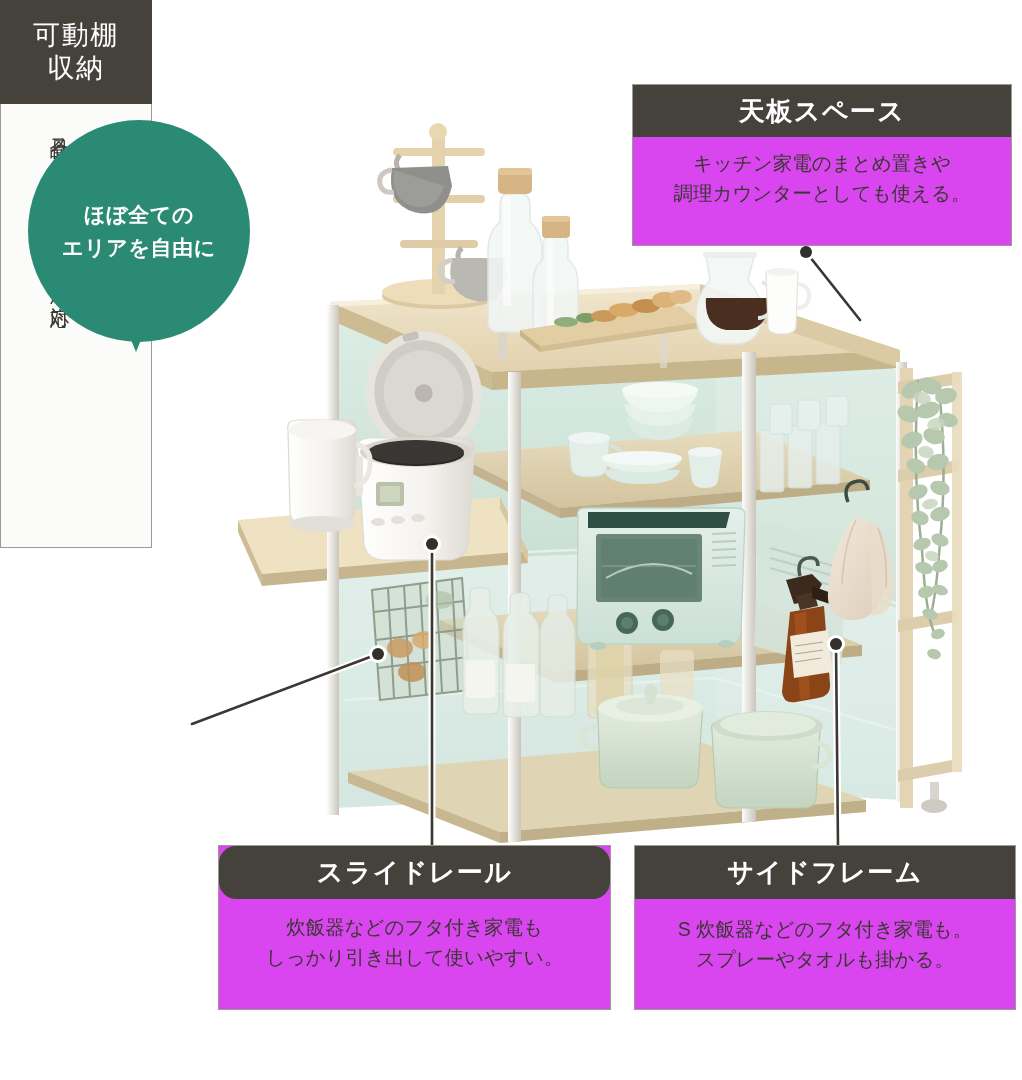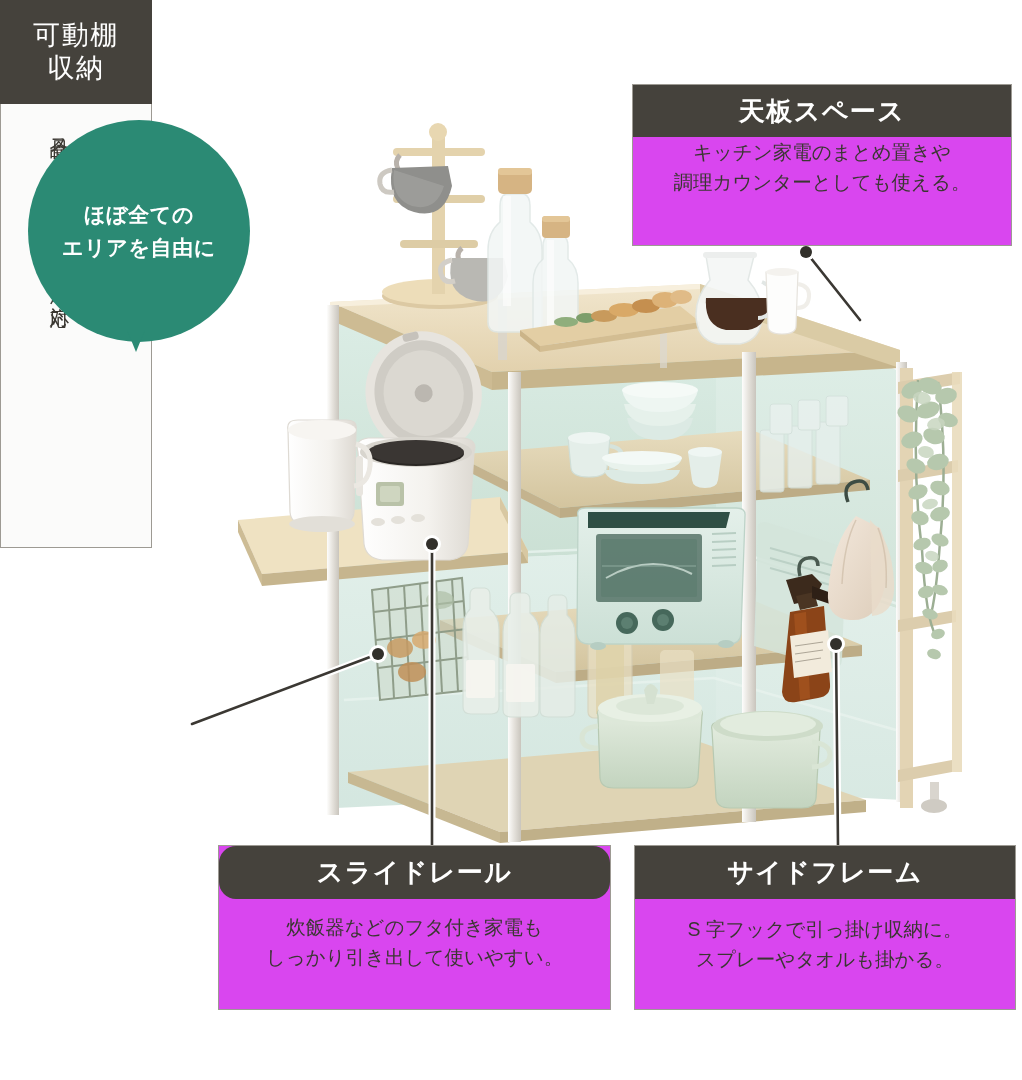--- a/index.html
+++ b/index.html
@@ -20,21 +20,21 @@
   .callout-head {
     background:#45423c; color:#ffffff; text-align:center;
     font-weight:bold; letter-spacing:.055em;
   }
   .callout-body { color:#3a3731; text-align:center; }
   .callout-body p { white-space:nowrap; }
 
   
   #callout-top { left:632px; top:84px; width:380px; height:162px; }
   #callout-top .callout-head { height:52px; line-height:52px; font-size:26px; }
-  #callout-top .callout-body { padding-top:1px; font-size:19.5px; line-height:1.52; }
+  #callout-top .callout-body { padding-top:12px; font-size:19.5px; line-height:1.52; }
 
   
   #callout-slide { left:218px; top:845px; width:393px; height:165px; }
   #callout-slide .callout-head { height:53px; line-height:53px; font-size:26px;border-radius:17px; }
   #callout-slide .callout-body { padding-top:14px; font-size:19.5px; line-height:1.52; }
 
   
   #callout-side { left:634px; top:845px; width:382px; height:165px; }
   #callout-side .callout-head { height:53px; line-height:53px; font-size:26px; }
   #callout-side .callout-body { padding-top:16px; font-size:19.5px; line-height:1.52; }
@@ -527,16 +527,16 @@
   <div class="callout-head">スライドレール</div>
   <div class="callout-body">
     <p>炊飯器などのフタ付き家電も</p>
     <p>しっかり引き出して使いやすい。</p>
   </div>
 </div>
 
 <div class="callout" id="callout-side">
   <div class="callout-head">サイドフレーム</div>
   <div class="callout-body">
-    <p>S 字フックで引っ掛け収納に。</p>
+    <p>S 炊飯器などのフタ付き家電も。</p>
     <p>スプレーやタオルも掛かる。</p>
   </div>
 </div>
 
 </body></html>

